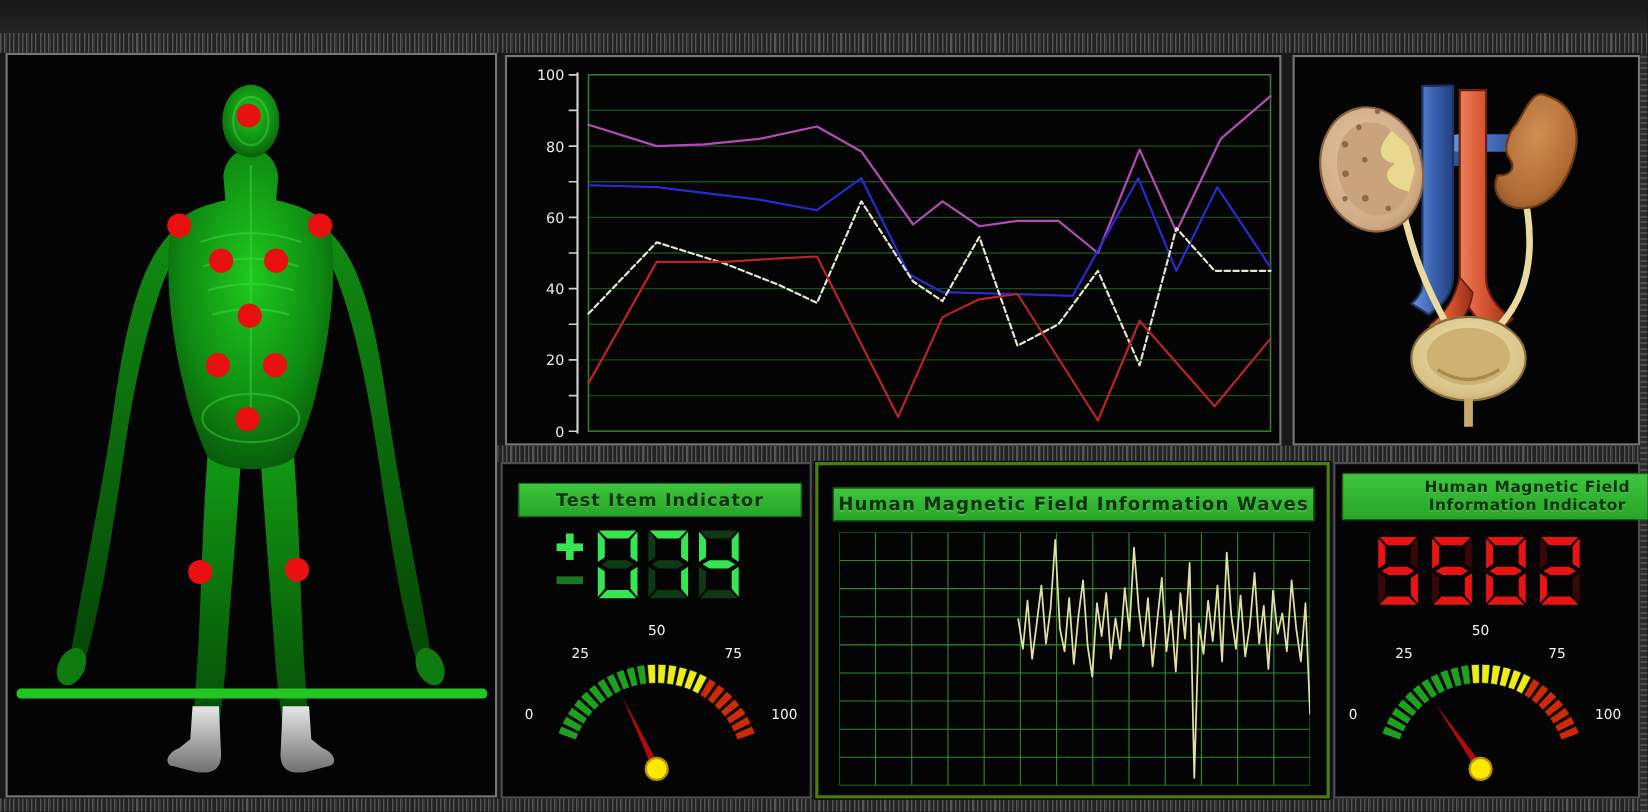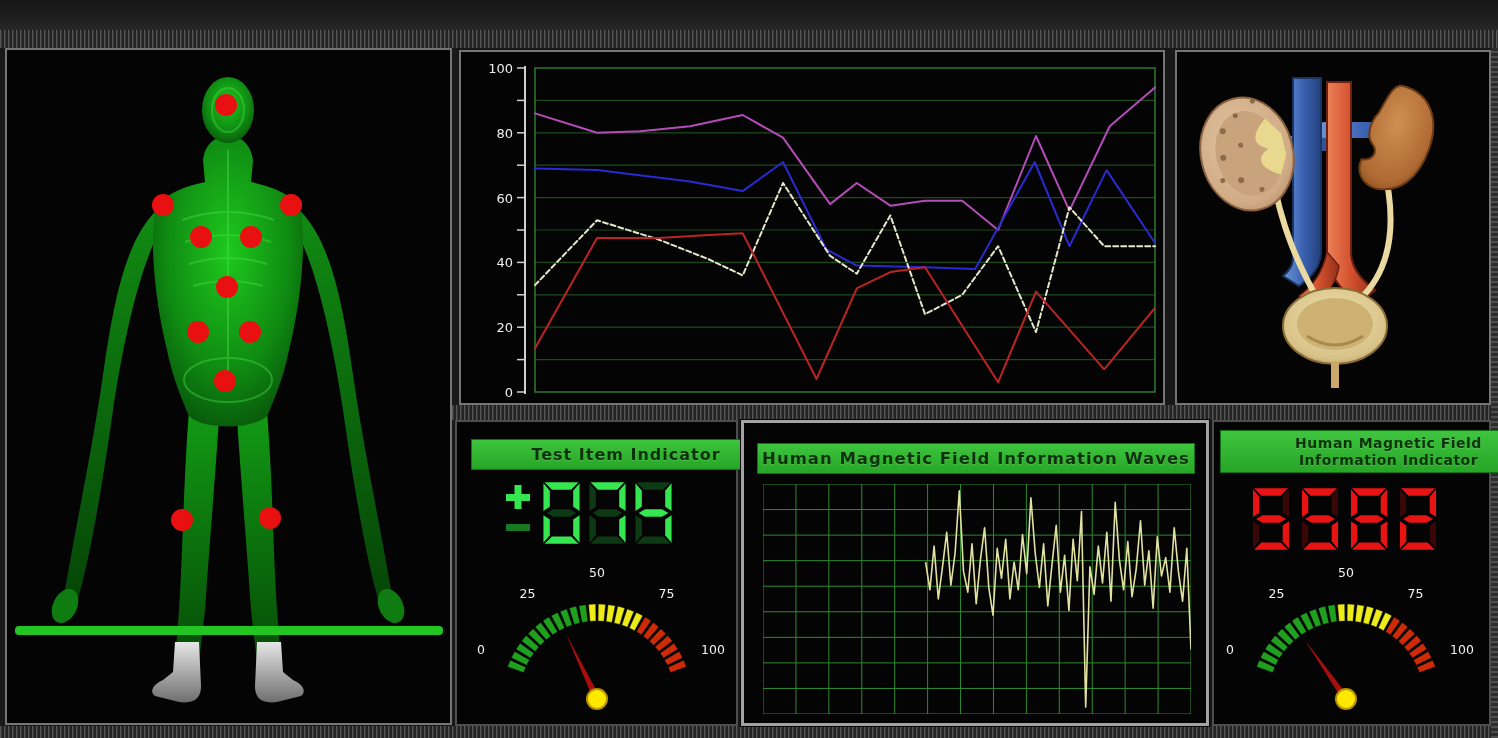--- a/index.html
+++ b/index.html
@@ -10,26 +10,26 @@
   .rib{position:absolute;background:repeating-linear-gradient(90deg,#565656 0 1px,#383838 1px 2px,#232323 2px 4px);}
   .rib-top{left:0;top:30px;width:1498px;height:18px;}
   .rib-mid{left:452px;top:405px;width:1046px;height:15px;}
   .rib-bottom{left:0;top:726px;width:1498px;height:12px;}
   .rib-right{left:1491px;top:48px;width:7px;height:690px;background:repeating-linear-gradient(0deg,#4e4e4e 0 2px,#2c2c2c 2px 5px);}
   .panel{position:absolute;background:#040404;border:2px solid #757575;box-sizing:border-box;}
   #bodyPanel{left:5px;top:48px;width:447px;height:677px;}
   #chartPanel{left:459px;top:50px;width:706px;height:355px;}
   #kidneyPanel{left:1175px;top:50px;width:316px;height:355px;}
   #testPanel{left:455px;top:420px;width:283px;height:306px;border-color:#4e4e4e;}
-  #wavesPanel{left:741px;top:420px;width:468px;height:306px;border:3px solid #a3a3a3;outline:1px solid #050505;}
+  #wavesPanel{left:741px;top:420px;width:468px;height:306px;border:3px solid #4d7c0f;outline:1px solid #050505;}
   #indicatorPanel{left:1212px;top:420px;width:279px;height:306px;border-color:#4e4e4e;}
   .banner{position:absolute;background:linear-gradient(#3ec53e,#27a527);border:1px solid #157015;
           color:#0c330c;font-weight:bold;text-align:center;display:flex;align-items:center;justify-content:center;
           text-shadow:0 1px 0 rgba(255,255,255,.15);}
-  #testBanner{left:14px;top:17px;width:256px;height:29px;font-size:16px;letter-spacing:1px;padding-left:26px;}
+  #testBanner{left:14px;top:17px;width:256px;height:29px;font-size:16px;letter-spacing:1px;}
   #wavesBanner{left:13px;top:20px;width:436px;height:29px;font-size:16.5px;letter-spacing:1px;}
   #indBanner{left:6px;top:8px;width:263px;height:41px;font-size:14px;line-height:17px;letter-spacing:.5px;flex-direction:column;padding-left:36px;}
   .seg-row{position:absolute;display:flex;gap:5px;}
   #greenDigits{left:84px;top:57px;}
   #redDigits{left:35px;top:63px;}
   #pmSign{position:absolute;left:46px;top:60px;}
   svg{display:block;}
   .abs{position:absolute;}
 </style>
 </head>

